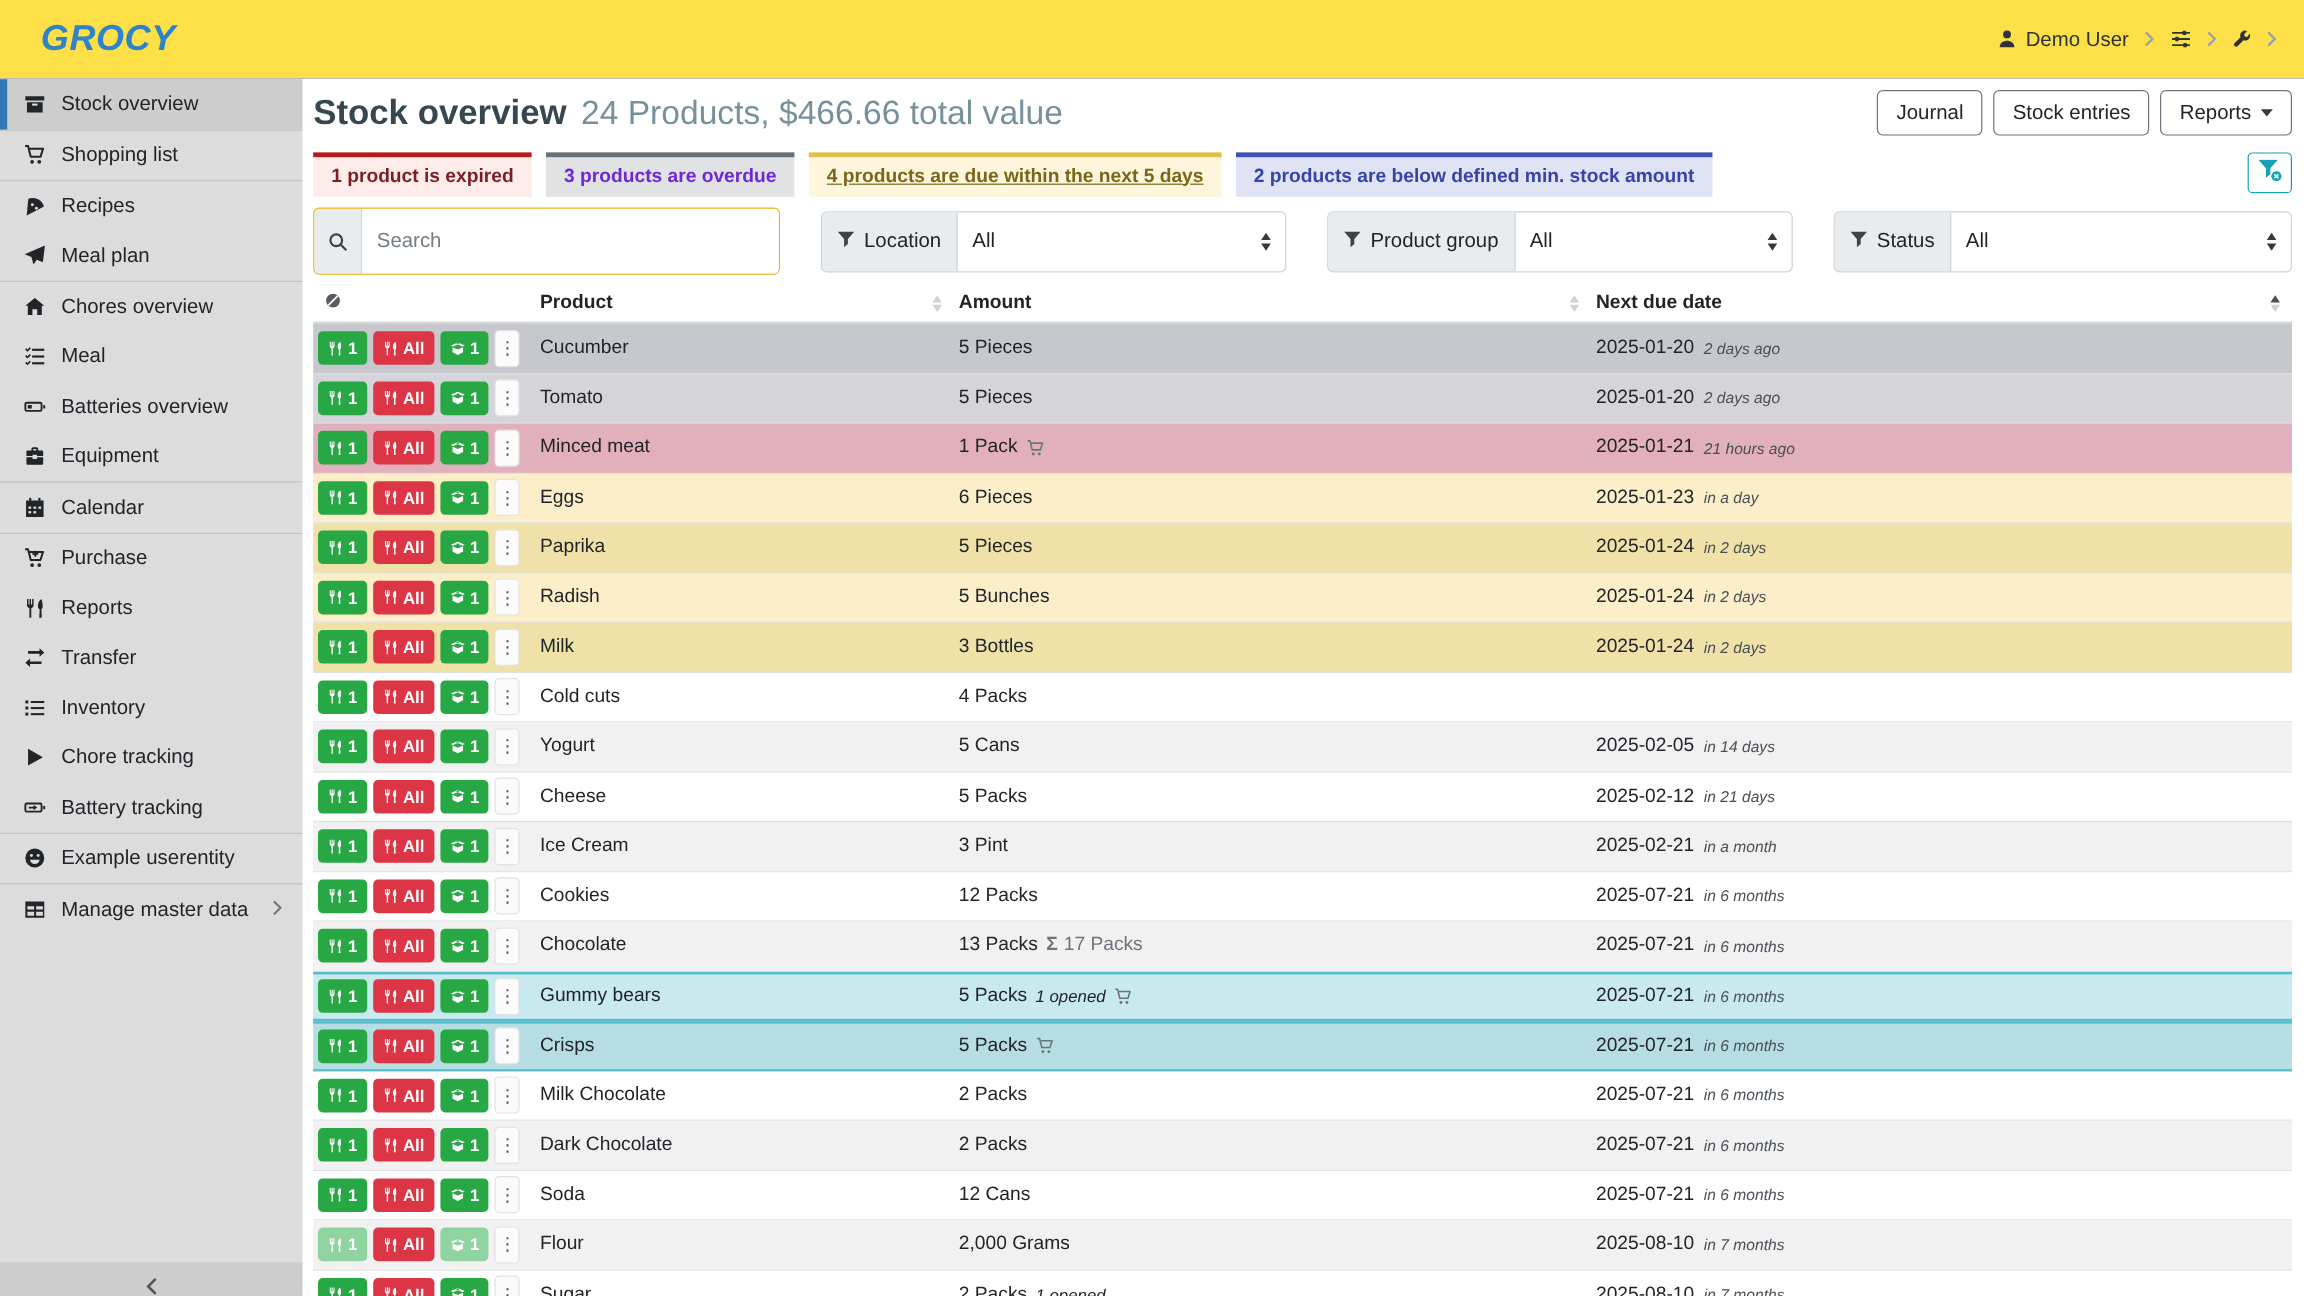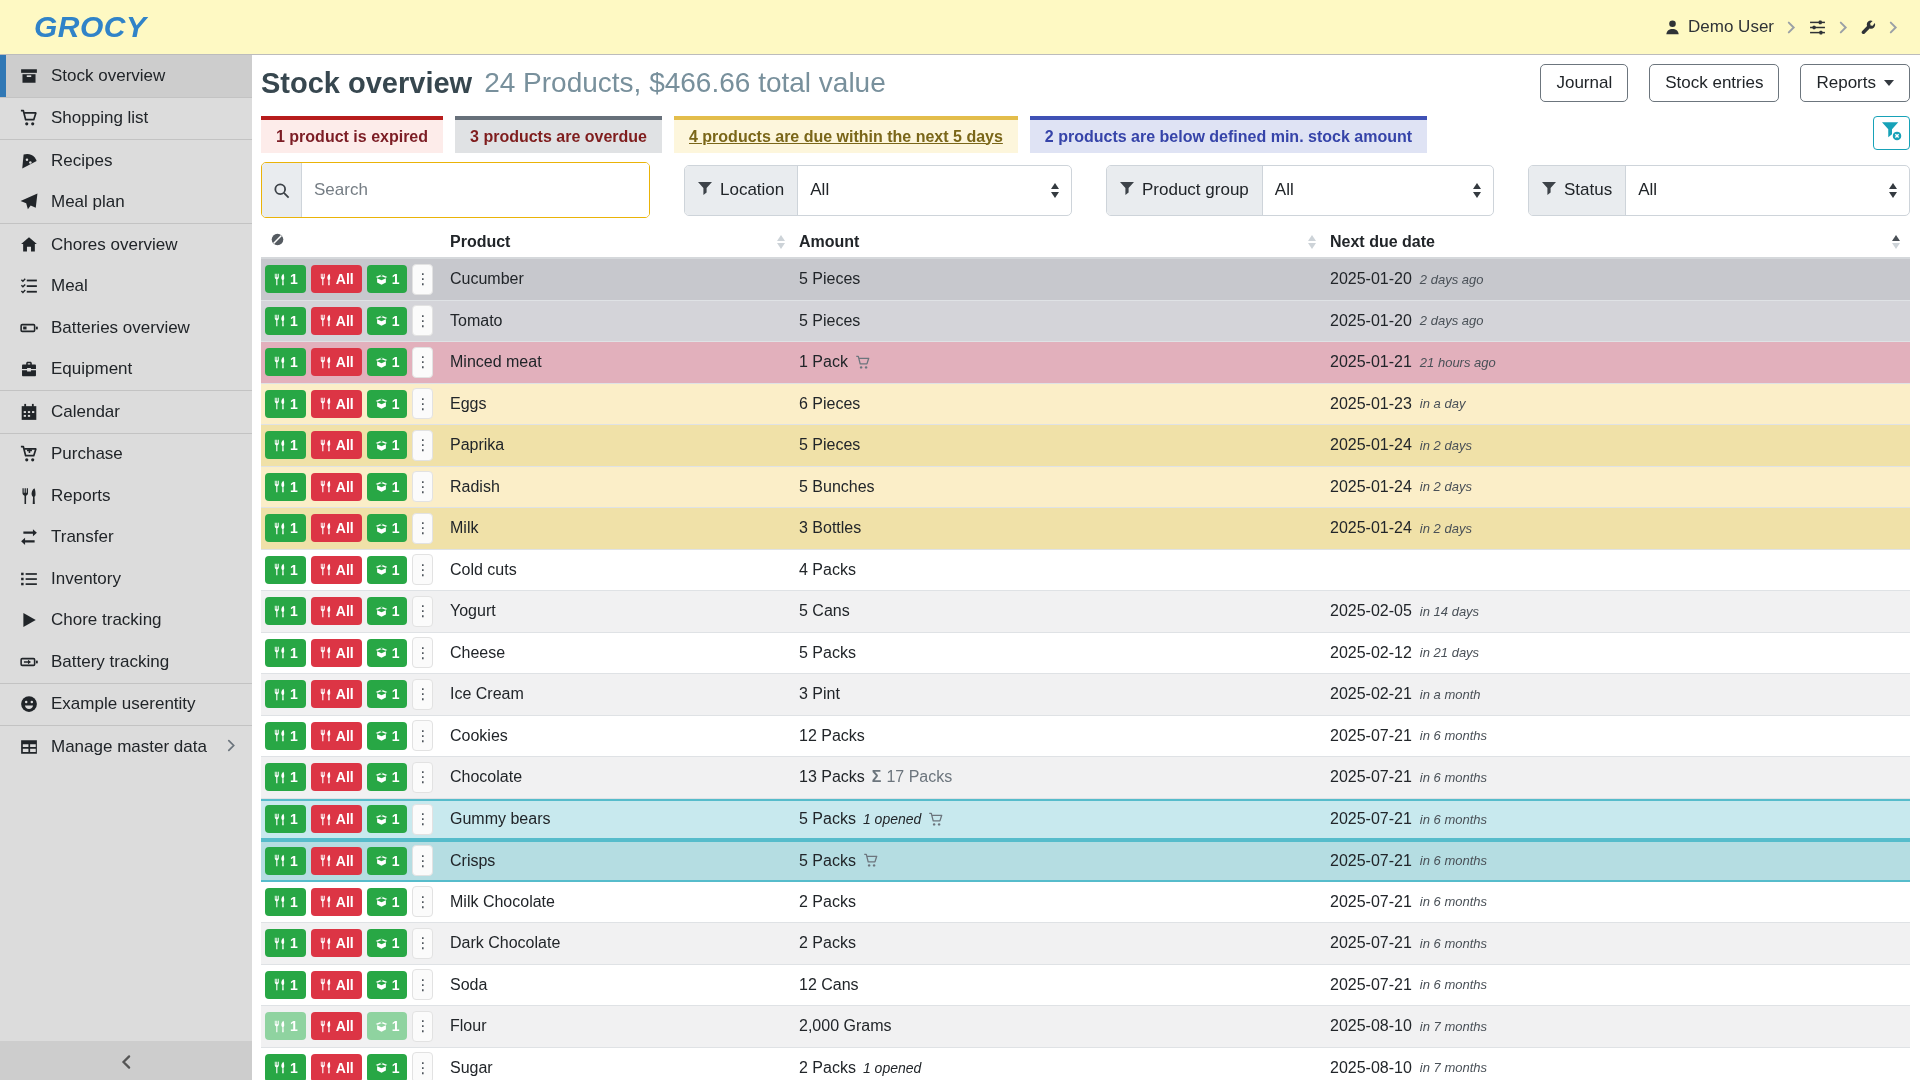--- a/index.html
+++ b/index.html
@@ -1,18 +1,18 @@
 <!DOCTYPE html>
 <html><head>
 <meta charset="utf-8">
 <style>
   *{box-sizing:border-box;margin:0;padding:0}
   html,body{width:1920px;height:1080px;overflow:hidden;font-family:"Liberation Sans","DejaVu Sans",sans-serif;background:#fff;color:#212529}
   
-  .topbar{height:55px;background:#fef9c3;border-bottom:1px solid #bcbcbc;display:flex;align-items:center;justify-content:space-between;padding:0 22px 0 34px}
+  .topbar{height:66px;background:#fde047;border-bottom:1px solid #bcbcbc;display:flex;align-items:center;justify-content:space-between;padding:0 22px 0 34px}
   .logo{font-size:30px;font-weight:800;color:#3083c8;letter-spacing:.5px;font-style:italic}
   .topbar-right{display:flex;align-items:center;gap:13px;color:#2f3337}
   .user-chunk{display:flex;align-items:center;gap:7px;font-size:17px}
   .icon16 svg{width:17px;height:17px;display:block}
   .icon14 svg{width:15px;height:15px;display:block}
   .chev svg{width:9px;height:13px;display:block}
   
   .layout{display:flex;height:1031px}
   .sidebar{width:252px;background:#dcdcdc;flex:none;display:flex;flex-direction:column;position:relative}
   .side-item{height:41.5px;display:flex;align-items:center;padding-left:17px;font-size:17px;color:#212529;cursor:pointer;position:relative}
@@ -22,21 +22,21 @@
   .side-item.active::before{content:"";position:absolute;left:0;top:0;bottom:0;width:6px;background:#3178b5}
   .side-item .schev{margin-left:auto;margin-right:16px}
   .side-div{height:1px;background:#c3c3c3}
   .side-footer{position:absolute;bottom:0;left:0;right:0;height:45px;background:#cdcdcd;display:flex;align-items:center;justify-content:center;cursor:pointer}
   .side-footer svg{width:10px;height:16px}
   
   .main{flex:1;background:#fff;padding:0 10px 0 9px;overflow:hidden}
   .title-row{display:flex;align-items:center;margin-top:7px;height:42px}
   .page-title{font-size:29px;font-weight:700;color:#37474f}
   .page-subtitle{font-size:28px;color:#78909c;margin-left:12px;font-weight:400}
-  .toolbar{margin-left:auto;display:flex;gap:21px}
+  .toolbar{margin-left:auto;display:flex;gap:9px}
   .tbtn{height:38px;padding:0 15px;background:#fff;border:1px solid #6c757d;border-radius:5px;font-size:17px;color:#212529;display:flex;align-items:center;gap:8px;cursor:pointer;font-family:inherit}
   .caret{width:0;height:0;border-left:5px solid transparent;border-right:5px solid transparent;border-top:6px solid #343a40}
   
   .alerts{display:flex;gap:12px;margin-top:12px;align-items:flex-start}
   .alert{height:37px;display:flex;align-items:center;padding:0 15px;font-size:16px;font-weight:700;border-top:4px solid;white-space:nowrap}
   .filterclear{margin-left:auto;width:37px;height:34px;border:1px solid #17a2b8;border-radius:4px;background:#fff;display:flex;align-items:center;justify-content:center;cursor:pointer}
   .filterclear svg{width:20px;height:19px}
   
   .filters{display:flex;margin-top:9px;align-items:center}
   .searchbox{width:389px;height:56px;display:flex;border:1px solid #eab308;border-radius:5px;overflow:hidden;background:#fff}
@@ -344,21 +344,21 @@
         <button class="tbtn">
             <span>Reports</span>
             <span class="caret"></span>
           </button>
       </div>
     </div>
 
     <div class="alerts">
       <div id="alerts-list" style="display:flex;gap:12px">
           <div class="alert" style="border-top-color: rgb(183, 28, 28); background: rgb(253, 236, 234); color: rgb(124, 29, 37);">1 product is expired</div>
-          <div class="alert" style="border-top-color: rgb(103, 112, 122); background: rgb(224, 226, 228); color: #7f1d1d;">3 products are overdue</div>
+          <div class="alert" style="border-top-color: rgb(103, 112, 122); background: rgb(224, 226, 228); color: #6d28d9;">3 products are overdue</div>
           <div class="alert" style="border-top-color: rgb(227, 189, 75); background: rgb(253, 246, 220); color: rgb(122, 102, 25); text-decoration: underline;">4 products are due within the next 5 days</div>
           <div class="alert" style="border-top-color: rgb(63, 81, 181); background: rgb(223, 227, 244); color: rgb(54, 68, 169);">2 products are below defined min. stock amount</div>
         </div>
       <button class="filterclear">
         <span><svg viewBox="0 0 16 15">
               <path d="M0 0h13L8 5.6v4L5 12V5.6z" fill="#17a2b8"></path>
               <circle cx="12" cy="11" r="3.4" fill="#17a2b8"></circle>
               <path d="M10.7 9.7l2.6 2.6M13.3 9.7l-2.6 2.6" stroke="#fff" stroke-width="1.1"></path>
             </svg></span>
       </button>

